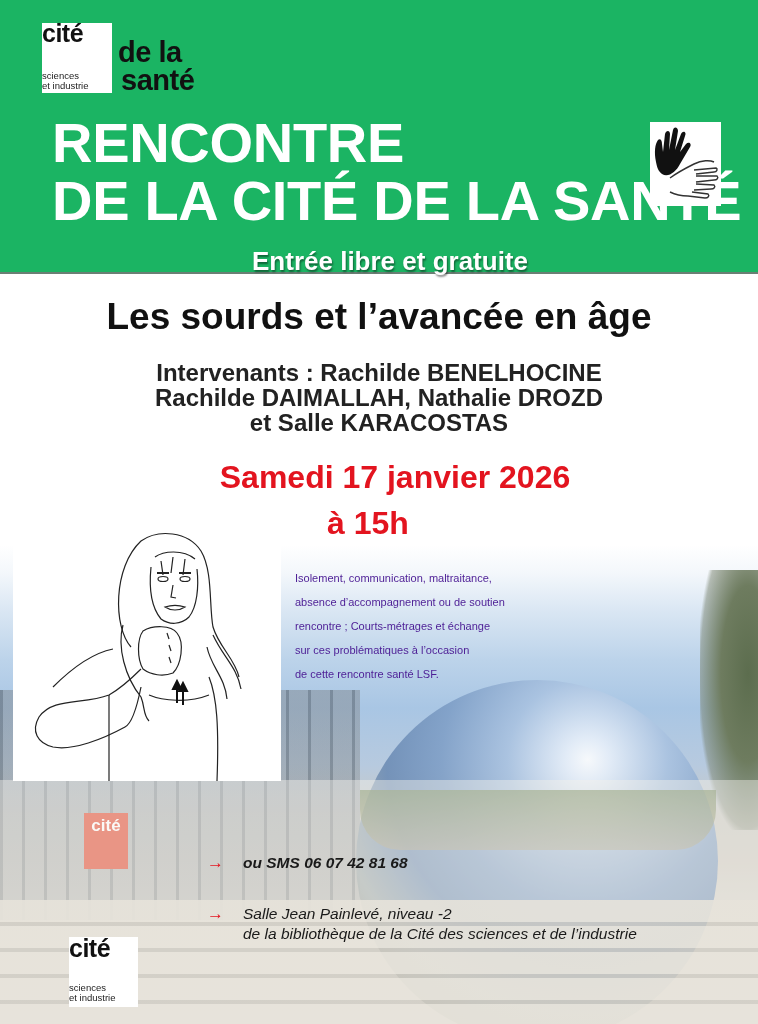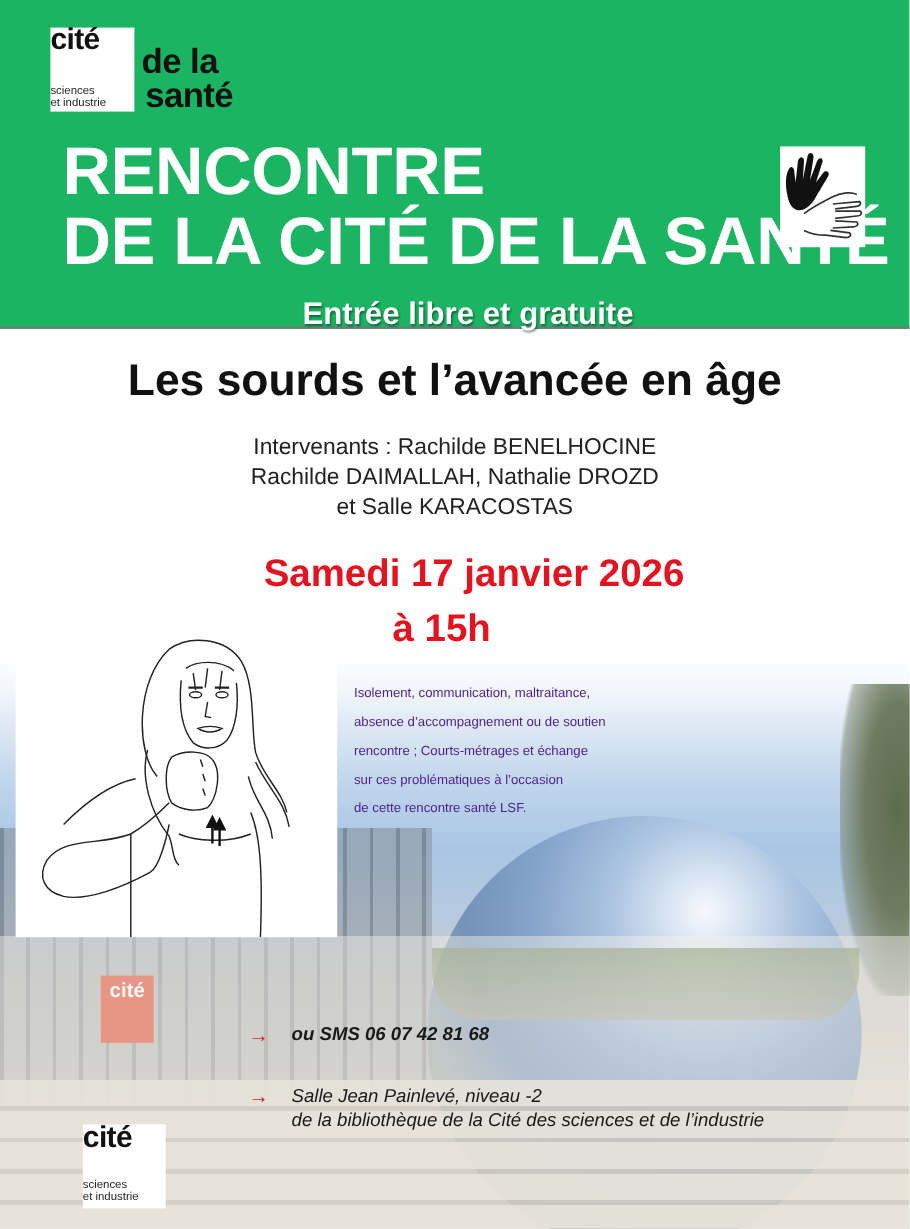--- a/index.html
+++ b/index.html
@@ -15,21 +15,21 @@
   .logo-side .l2 { padding-left:3px; }
 
   .title { position:absolute; left:52px; top:114px; color:#fff; font-weight:bold; font-size:56px; line-height:58px; letter-spacing:-0.3px; }
   .title span { display:block; }
   .free { position:absolute; left:0; width:758px; top:222px; text-align:center; color:#fff; font-weight:bold; font-size:26px; padding-left:22px; box-sizing:border-box; text-shadow:1px 2px 2px rgba(0,0,0,0.45);margin-top:24px; }
 
   .lsf-badge { position:absolute; left:650px; top:122px; width:71px; height:84px; background:#fff; }
 
   
   .subject { position:absolute; left:0; width:758px; top:296px; text-align:center; font-weight:bold; font-size:37px; color:#111; }
-  .speakers { position:absolute; left:0; width:758px; top:360px; text-align:center; font-weight:normal; font-size:19px; line-height:25px; color:#222; }
+  .speakers { position:absolute; left:0; width:758px; top:360px; text-align:center; font-weight:bold; font-size:24px; line-height:25px; color:#222; }
   .speakers span { display:block; }
   .datebox { position:absolute; left:0; width:790px; top:454px; text-align:center; font-weight:bold; font-size:32px; line-height:46px; color:#e3141f; }
   .datebox span { display:block; }
   .datebox .time { padding-right:54px; }
 
   
   .photo { position:absolute; left:0; top:545px; width:758px; height:479px; overflow:hidden;
     background: linear-gradient(180deg, #ffffff 0%, #f3f7fb 6%, #d9e6f3 14%, #bcd3ea 24%, #a9c6e4 34%, #b7cadf 46%, #c9c9c4 56%, #cfcbc3 66%, #d9d6cf 78%, #e1ded8 100%); }
   .sphere { position:absolute; left:356px; top:680px; width:362px; height:362px; border-radius:50%;
     background: radial-gradient(circle at 64% 22%, #ffffff 0%, #e8f0fa 6%, #a9c2e0 22%, #7e9ec6 40%, #6b8bb4 55%, #9aa6a8 70%, #8b8c7f 84%, #77786c 100%); opacity:0.88; }

